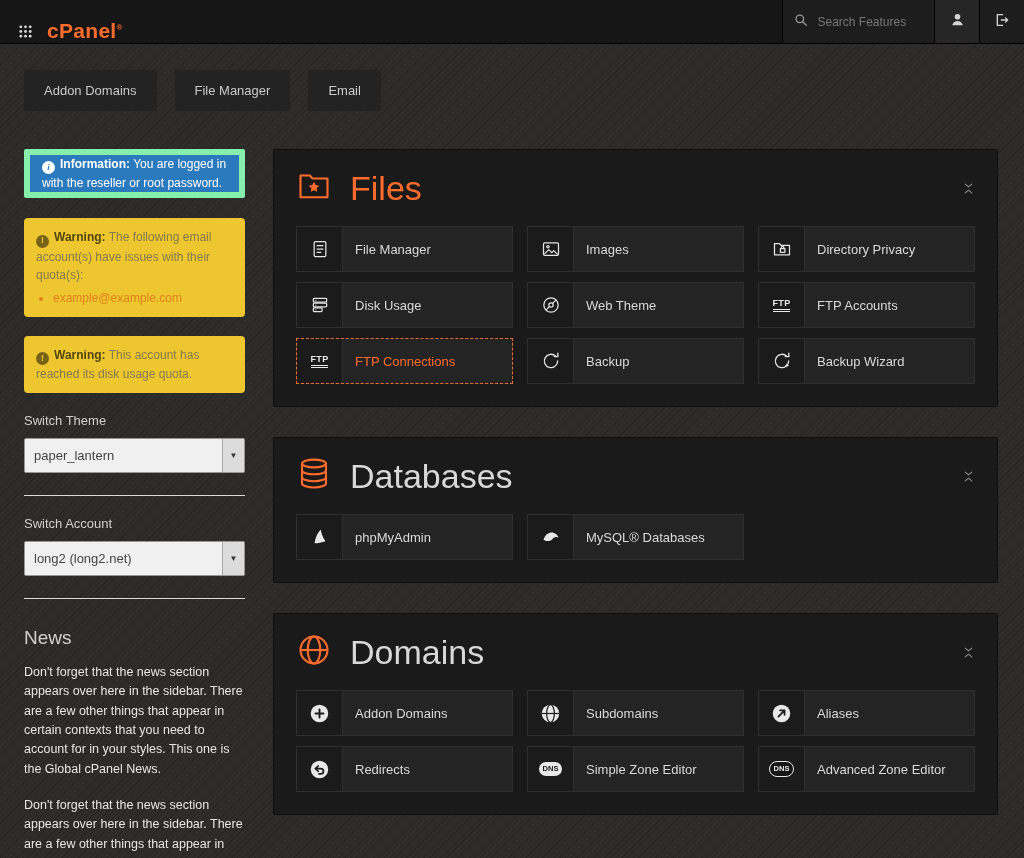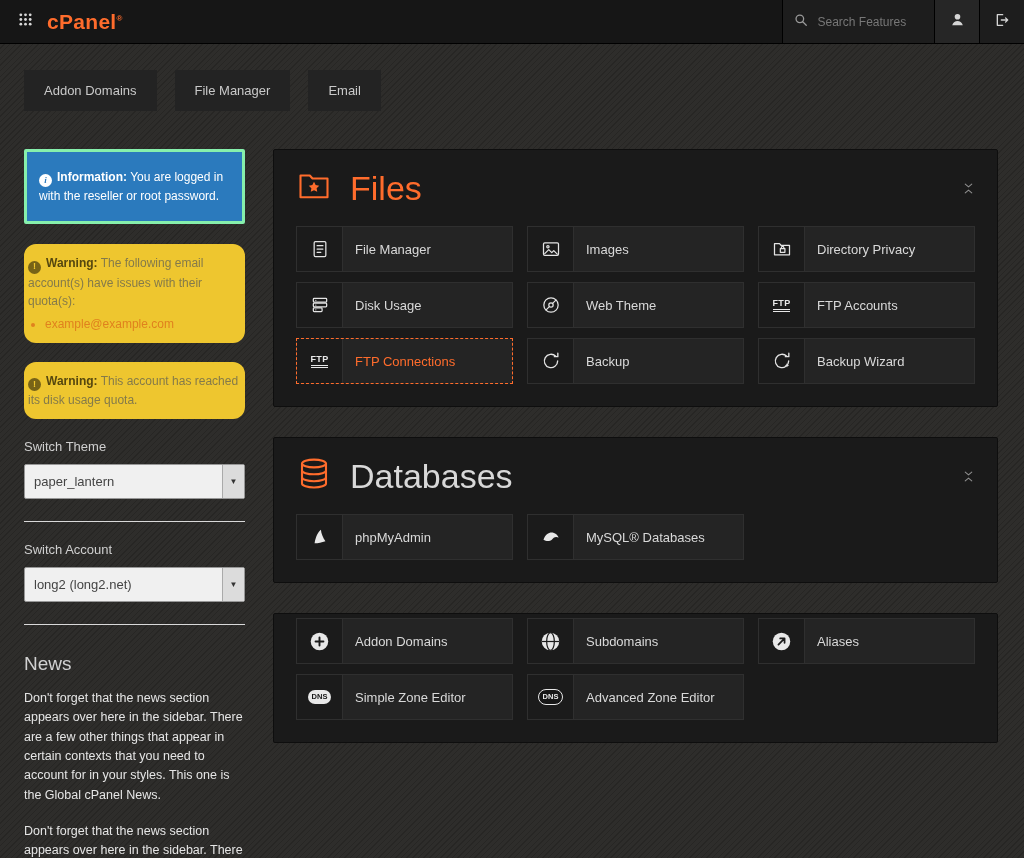--- a/index.html
+++ b/index.html
@@ -7,44 +7,44 @@
   body {
     width:1024px; height:858px; overflow:hidden;
     font-family:"Liberation Sans", sans-serif;
     background-color:#2e2d2b;
     background-image:repeating-linear-gradient(315deg, rgba(0,0,0,.16) 0px, rgba(0,0,0,.16) 1px, transparent 1px, transparent 4px);
     color:#ddd;
   }
 
   
   .topbar { height:44px; background:#161616; display:flex; align-items:stretch; border-bottom:1px solid #000; }
-  .topbar-left { display:flex; align-items:center; gap:14px; padding-left:18px; }
+  .topbar-left { display:flex; align-items:flex-end; gap:14px; padding-left:18px; }
   .logo { color:#ff6c2c; font-size:21px; font-weight:700; letter-spacing:.3px; cursor:pointer; }
   .logo sup { font-size:8px; vertical-align:super; }
   .topbar-right { margin-left:auto; display:flex; align-items:stretch; }
   .search-box { display:flex; align-items:center; gap:8px; padding:0 14px; width:152px; background:#1d1d1d; border-left:1px solid #000;justify-content:center; }
   .search-input { background:transparent; border:none; outline:none; color:#bbb; font-size:12px; width:108px; font-family:"Liberation Sans",sans-serif; }
   .search-input::placeholder { color:#777; }
   .icon-btn { width:45px; display:flex; align-items:center; justify-content:center; border-left:1px solid #000; background:#1d1d1d; cursor:pointer; }
   .icon-btn.user { background:#262626; }
 
   
   .quicklinks { display:flex; gap:18px; padding:26px 0 0 24px; }
   .chip { background:#232323; color:#c9c9c9; font-size:13px; padding:13px 20px; cursor:pointer; }
 
   
   .content { display:flex; gap:28px; padding:38px 26px 0 24px; align-items:flex-start; }
   .sidebar { width:221px; flex:none; }
   .main { flex:1; display:flex; flex-direction:column; gap:30px; }
 
   
-  .info-box { background:#2b7abd; border:3px solid #86efac; border-radius:2px; color:#fff;
-    font-size:12px; line-height:1.5; padding:16px 12px; margin-bottom:20px; }
-  .warn-box { background:#eec62f; border-radius:12px; font-size:12px; line-height:1.5;
-    padding:10px 4px; margin-bottom:19px; color:#847a4a; }
+  .info-box { background:#2b7abd; border:6px solid #86efac; border-radius:2px; color:#fff;
+    font-size:12px; line-height:1.5; padding:0 12px; margin-bottom:20px; }
+  .warn-box { background:#eec62f; border-radius:4px; font-size:12px; line-height:1.5;
+    padding:10px 12px; margin-bottom:19px; color:#847a4a; }
   .warn-box b { color:#55470f; }
   .badge { display:inline-flex; width:13px; height:13px; border-radius:50%; align-items:center;
     justify-content:center; font-size:9px; font-weight:700; margin-right:5px; vertical-align:-2px; }
   .badge.i { background:#fff; color:#2b7abd; font-style:italic; font-family:"Liberation Serif",serif; }
   .badge.w { background:rgba(0,0,0,.5); color:#eec62f; }
   .warn-box ul { margin:5px 0 0 17px; padding:0; }
   .warn-box li { color:#e0811e; }
   .warn-box a { color:#e0811e; text-decoration:none; cursor:pointer; }
 
   .form-group { margin-top:20px; padding-bottom:22px; border-bottom:1px solid #d9d9d9; }
@@ -328,20 +328,36 @@
           </span>
           <span class="label">MySQL® Databases</span>
         </div>
 
 
 
       </div>
     </section>
 
     <section class="section domains">
+      <div class="section-header">
+        <span>
+          <svg width="36" height="36" viewBox="0 0 24 24" fill="none" stroke="#ff6c2c" stroke-width="1.4">
+              <circle cx="12" cy="12" r="9"></circle>
+              <ellipse cx="12" cy="12" rx="4.2" ry="9"></ellipse>
+              <path d="M3 12h18"></path>
+            </svg>
+        </span>
+        <span class="section-title">Domains</span>
+        <span class="collapse-btn">
+          <svg width="13" height="13" viewBox="0 0 24 24" fill="none" stroke="#8f8f8f" stroke-width="2" stroke-linecap="round">
+              <path d="M6 4l6 5 6-5"></path>
+              <path d="M6 20l6-5 6 5"></path>
+            </svg>
+        </span>
+      </div>
       <div class="grid">
 
         <div class="tile">
           <span class="icon-cell">
             <svg width="21" height="21" viewBox="0 0 24 24">
                 <circle cx="12" cy="12" r="10" fill="#e8e8e8"></circle>
                 <path d="M12 7.5v9M7.5 12h9" stroke="#1b1b1b" stroke-width="2.2" stroke-linecap="round"></path>
               </svg>
           </span>
           <span class="label">Addon Domains</span>
@@ -361,20 +377,30 @@
         <div class="tile">
           <span class="icon-cell">
             <svg width="21" height="21" viewBox="0 0 24 24">
                 <circle cx="12" cy="12" r="10" fill="#e8e8e8"></circle>
                 <path d="M8.5 15.5l7-7M15.5 8.5h-5M15.5 8.5v5" fill="none" stroke="#1b1b1b" stroke-width="2" stroke-linecap="round" stroke-linejoin="round"></path>
               </svg>
           </span>
           <span class="label">Aliases</span>
         </div>
 
+        <div class="tile">
+          <span class="icon-cell">
+            <svg width="21" height="21" viewBox="0 0 24 24">
+                <circle cx="12" cy="12" r="10" fill="#e8e8e8"></circle>
+                <path d="M7.5 11h6a3 3 0 1 1 0 6h-2" fill="none" stroke="#1b1b1b" stroke-width="2" stroke-linecap="round"></path>
+                <path d="M10.5 8l-3 3 3 3" fill="none" stroke="#1b1b1b" stroke-width="2" stroke-linecap="round" stroke-linejoin="round"></path>
+              </svg>
+          </span>
+          <span class="label">Redirects</span>
+        </div>
 
         <div class="tile">
           <span class="icon-cell">
             <span class="dns-pill">DNS</span>
           </span>
           <span class="label">Simple Zone Editor</span>
         </div>
 
         <div class="tile">
           <span class="icon-cell">

